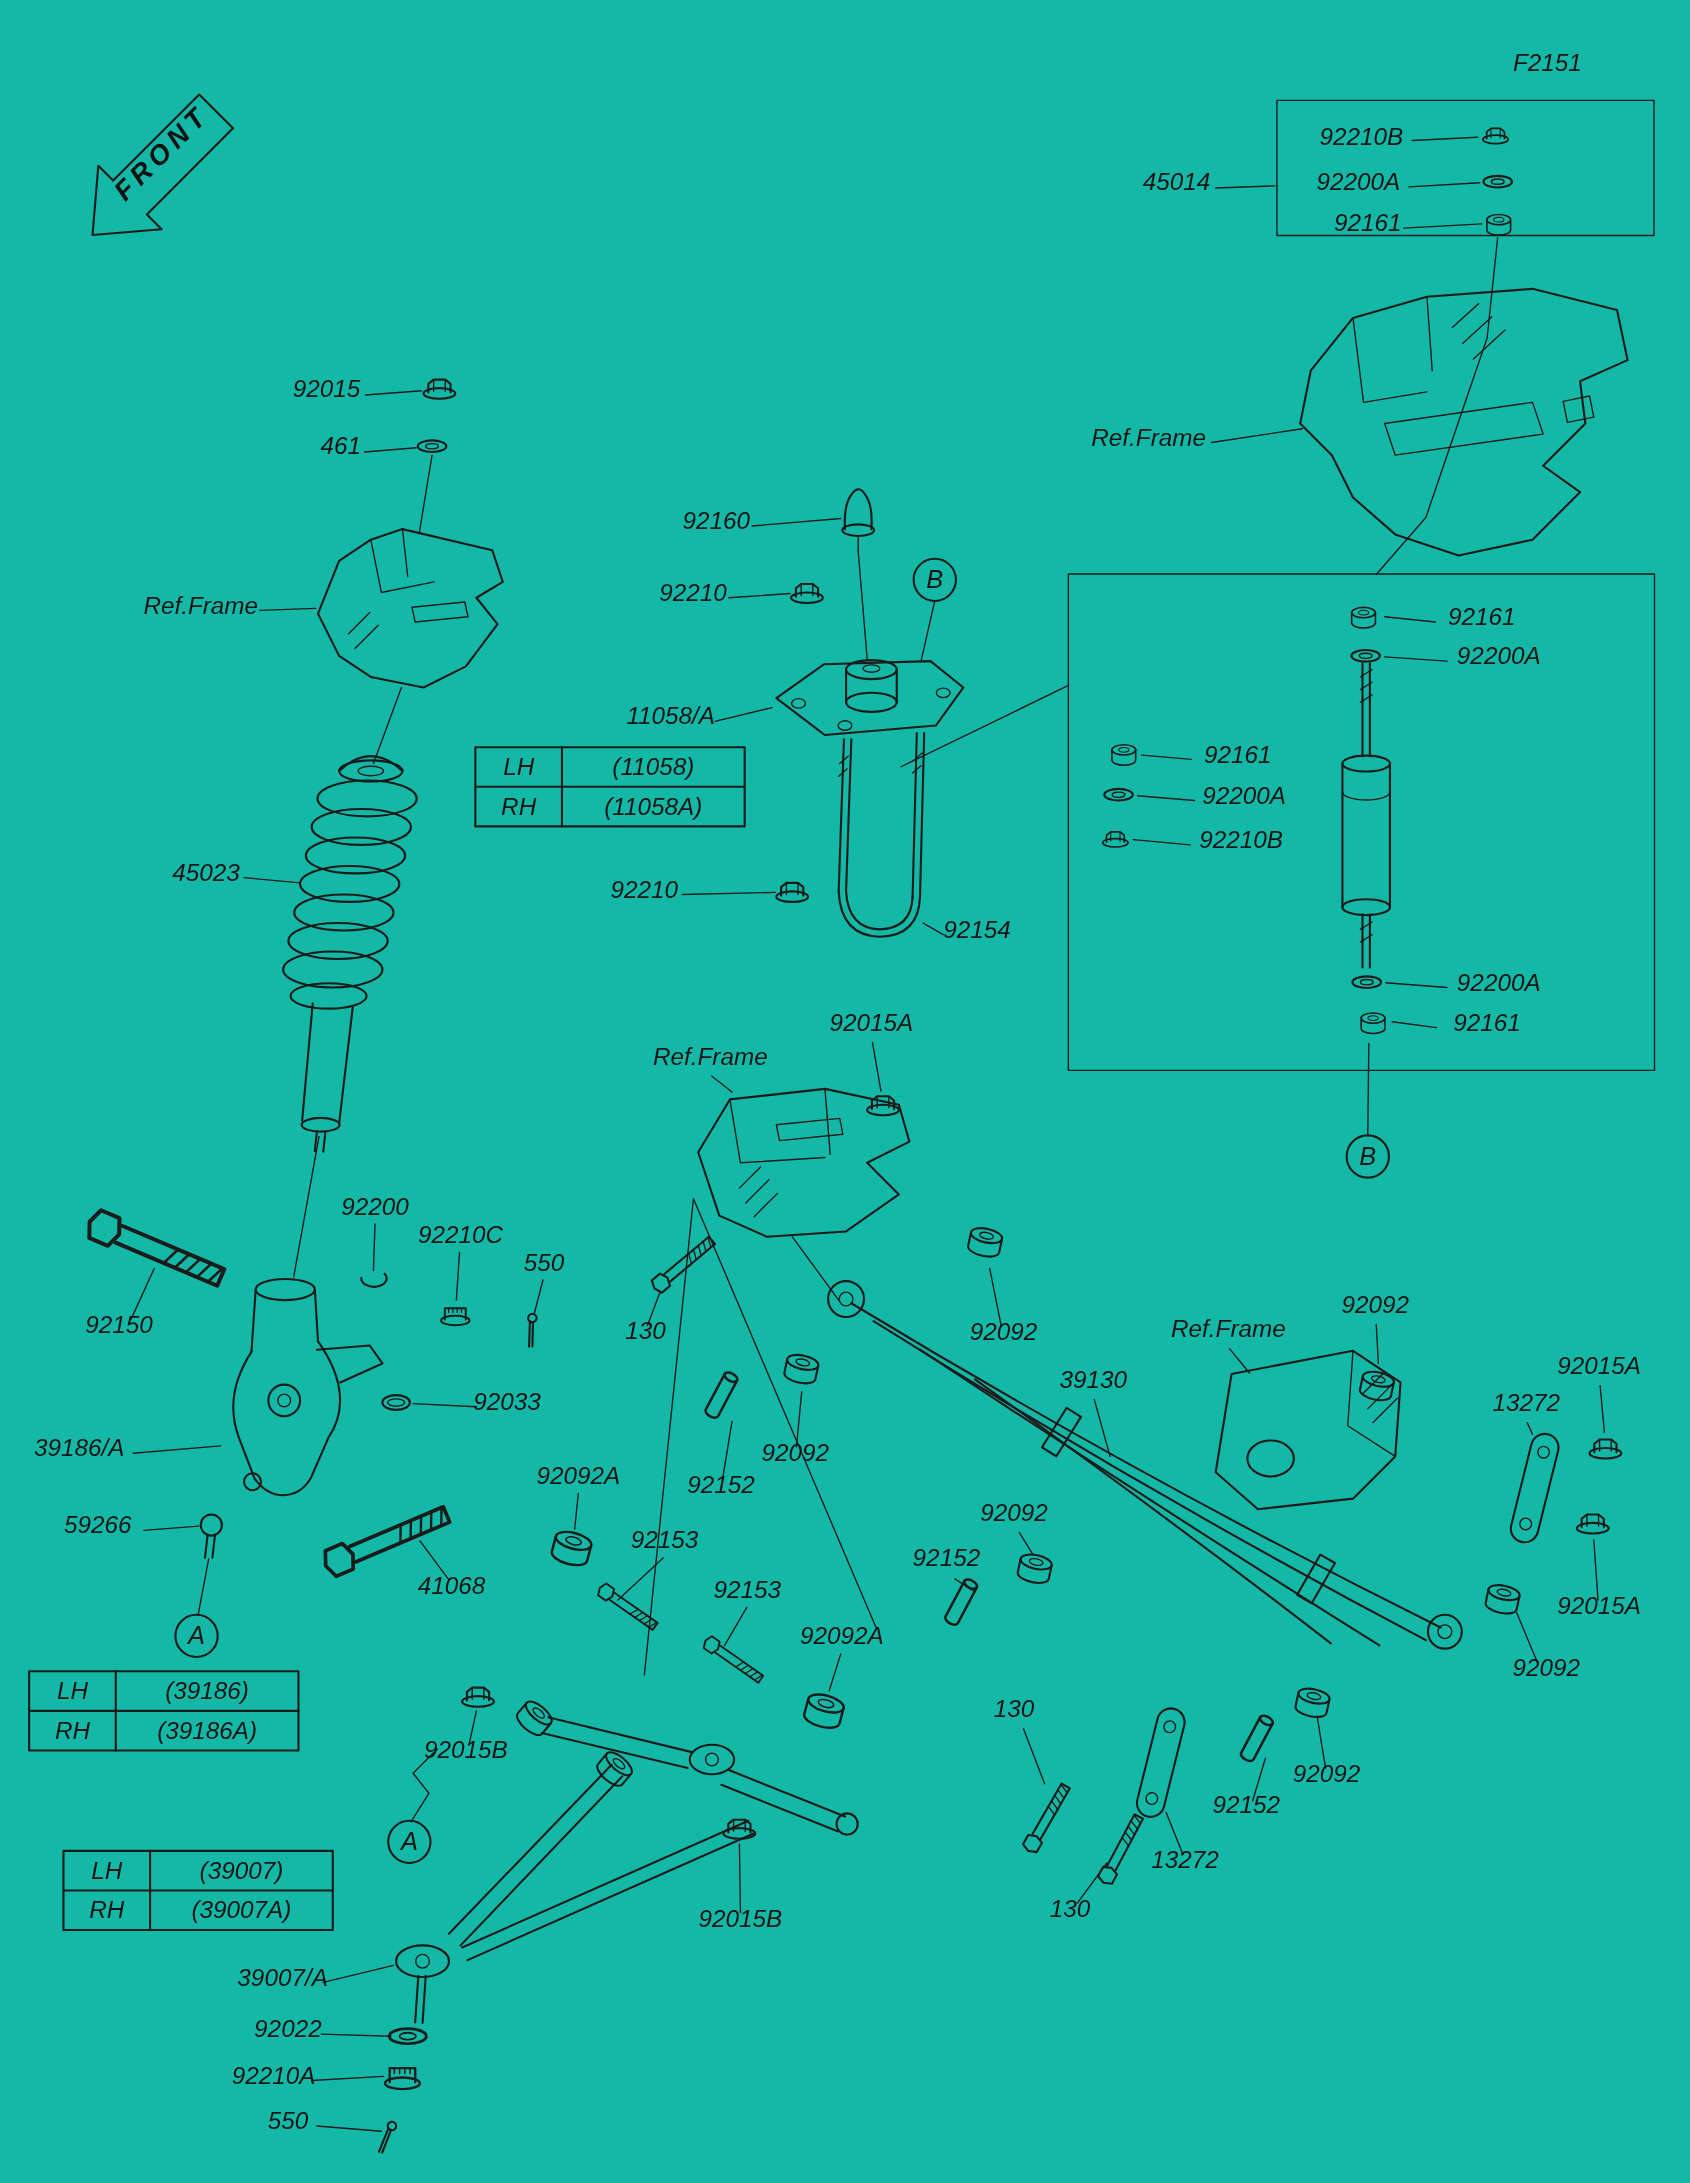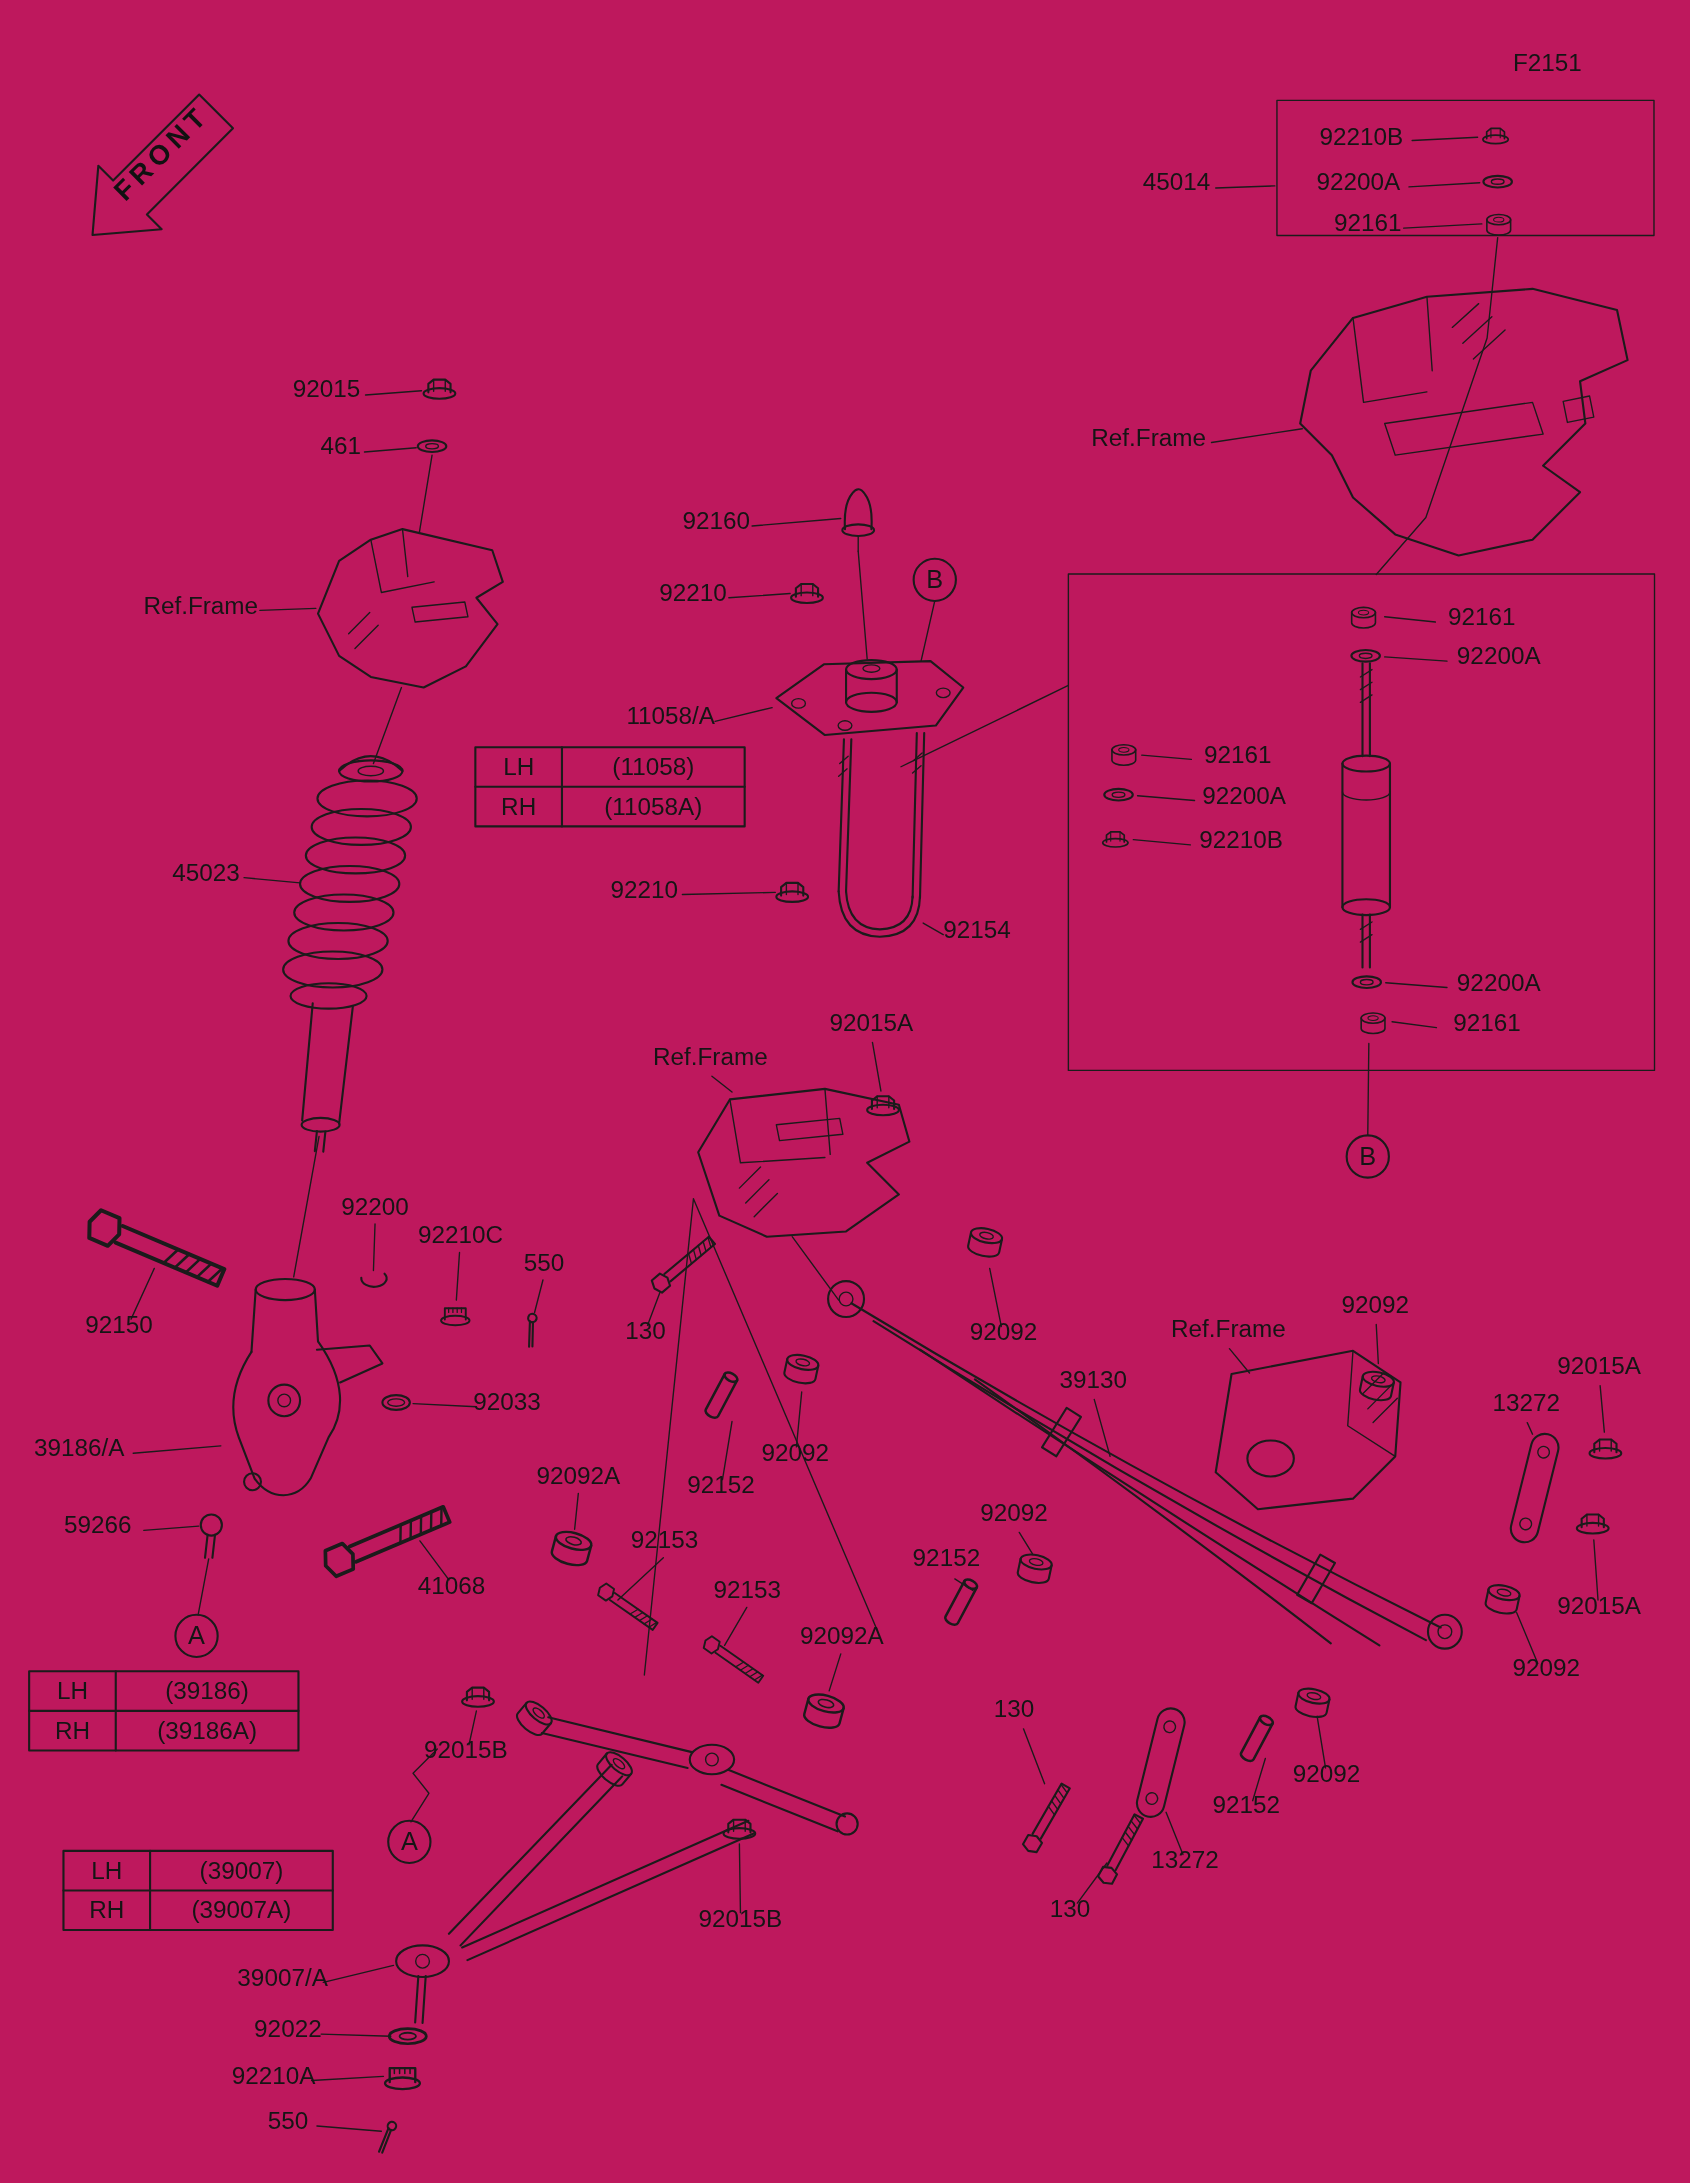--- a/index.html
+++ b/index.html
@@ -1,17 +1,17 @@
 <!DOCTYPE html>
 <html style="font-size:8.5px"><head>
 <meta charset="utf-8">
 <style>
   html,body{margin:0;padding:0;background:#ffffff;}
-  .page{position:relative;width:1690px;height:2183px;background:#be185d;
-        font-family:"Liberation Sans","DejaVu Sans",sans-serif;}
+  .page{position:relative;width:1690px;height:2183px;background:#14b8a6;
+        font-family:"Liberation Sans","DejaVu Sans",sans-serif;font-style:italic;}
   svg{display:block;}
   .ln{fill:none;stroke:#1b1b1b;stroke-width:4;stroke-linecap:round;stroke-linejoin:round;}
   .thin{fill:none;stroke:#1b1b1b;stroke-width:2.6;stroke-linecap:round;stroke-linejoin:round;}
   .leader{fill:none;stroke:#1b1b1b;stroke-width:2.6;stroke-linecap:round;}
   .lbl{font-family:"Liberation Sans","DejaVu Sans",sans-serif;font-size:46px;fill:#151515;}
   .lbl-circ{font-size:48px;}
   .front-label{font-size:52px;font-weight:bold;letter-spacing:10px;fill:#111;}
   text{user-select:none;}
 </style>
 </head>

